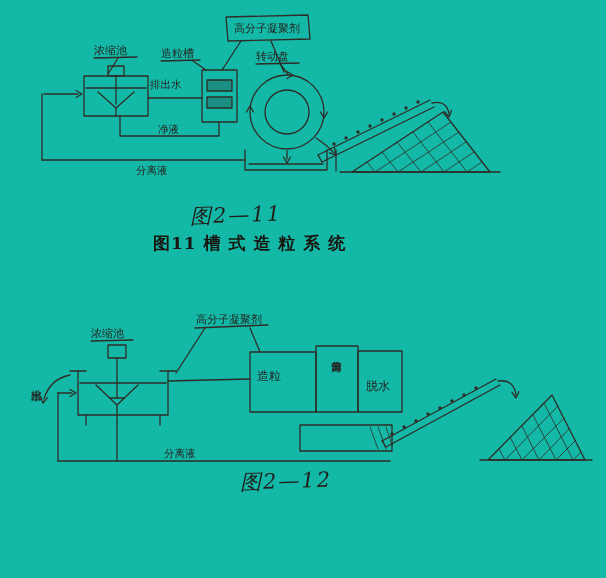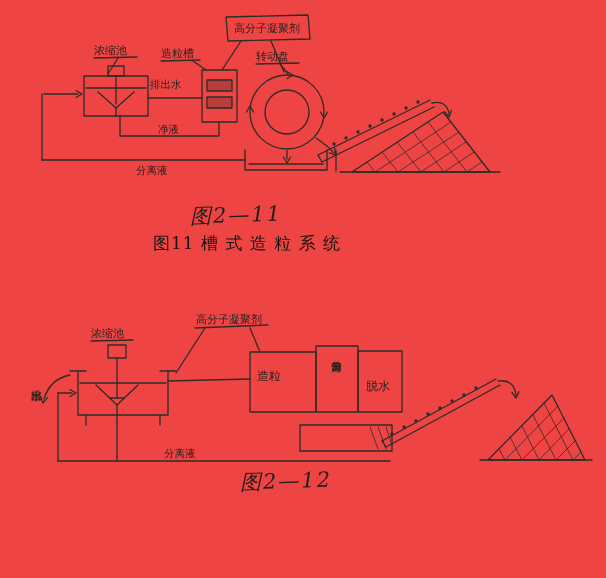--- a/index.html
+++ b/index.html
@@ -1,36 +1,36 @@
 <!DOCTYPE html>
 <html><head>
 <meta charset="utf-8">
 <style>
   * { margin:0; padding:0; box-sizing:border-box; }
   html,body { width:606px; height:578px; }
   body { background:#faf8f3; }
   .page {
     position:relative; width:606px; height:578px;
-    background:#ef4444; overflow:hidden;
+    background:#14b8a6; overflow:hidden;
     font-family:"DejaVu Sans", sans-serif; color:#24231f;
   }
   .fig-svg { position:absolute; left:0; }
   g.s { stroke:#2e2c27; fill:none; stroke-width:1.3; stroke-linecap:round; stroke-linejoin:round; }
   g.s .thin line { stroke-width:0.8; }
   g.s .shaded { fill:rgba(45,43,38,0.28); }
   g.s .dot { fill:#2e2c27; stroke:none; }
   g.t text { fill:#24231f; stroke:none; font-family:"DejaVu Sans", sans-serif; }
   .vtext { writing-mode:vertical-rl; text-orientation:upright; }
   .hw-caption {
     position:absolute; font-family:"DejaVu Serif", serif; font-style:italic;
     font-size:21px; letter-spacing:2px; color:#211f1b; transform:rotate(-2deg);
     white-space:nowrap;
   }
   .print-caption {
-    position:absolute; font-family:"DejaVu Serif", serif; font-weight:400;
+    position:absolute; font-family:"DejaVu Serif", serif; font-weight:700;
     font-size:17px; color:#17150f; letter-spacing:1px; white-space:nowrap;text-align:right;
   }
 </style>
 </head>
 <body>
 
 <div class="page">
 
   <svg class="fig-svg" style="top:0" width="606" height="200" viewBox="0 0 606 200">
     <g class="s">

